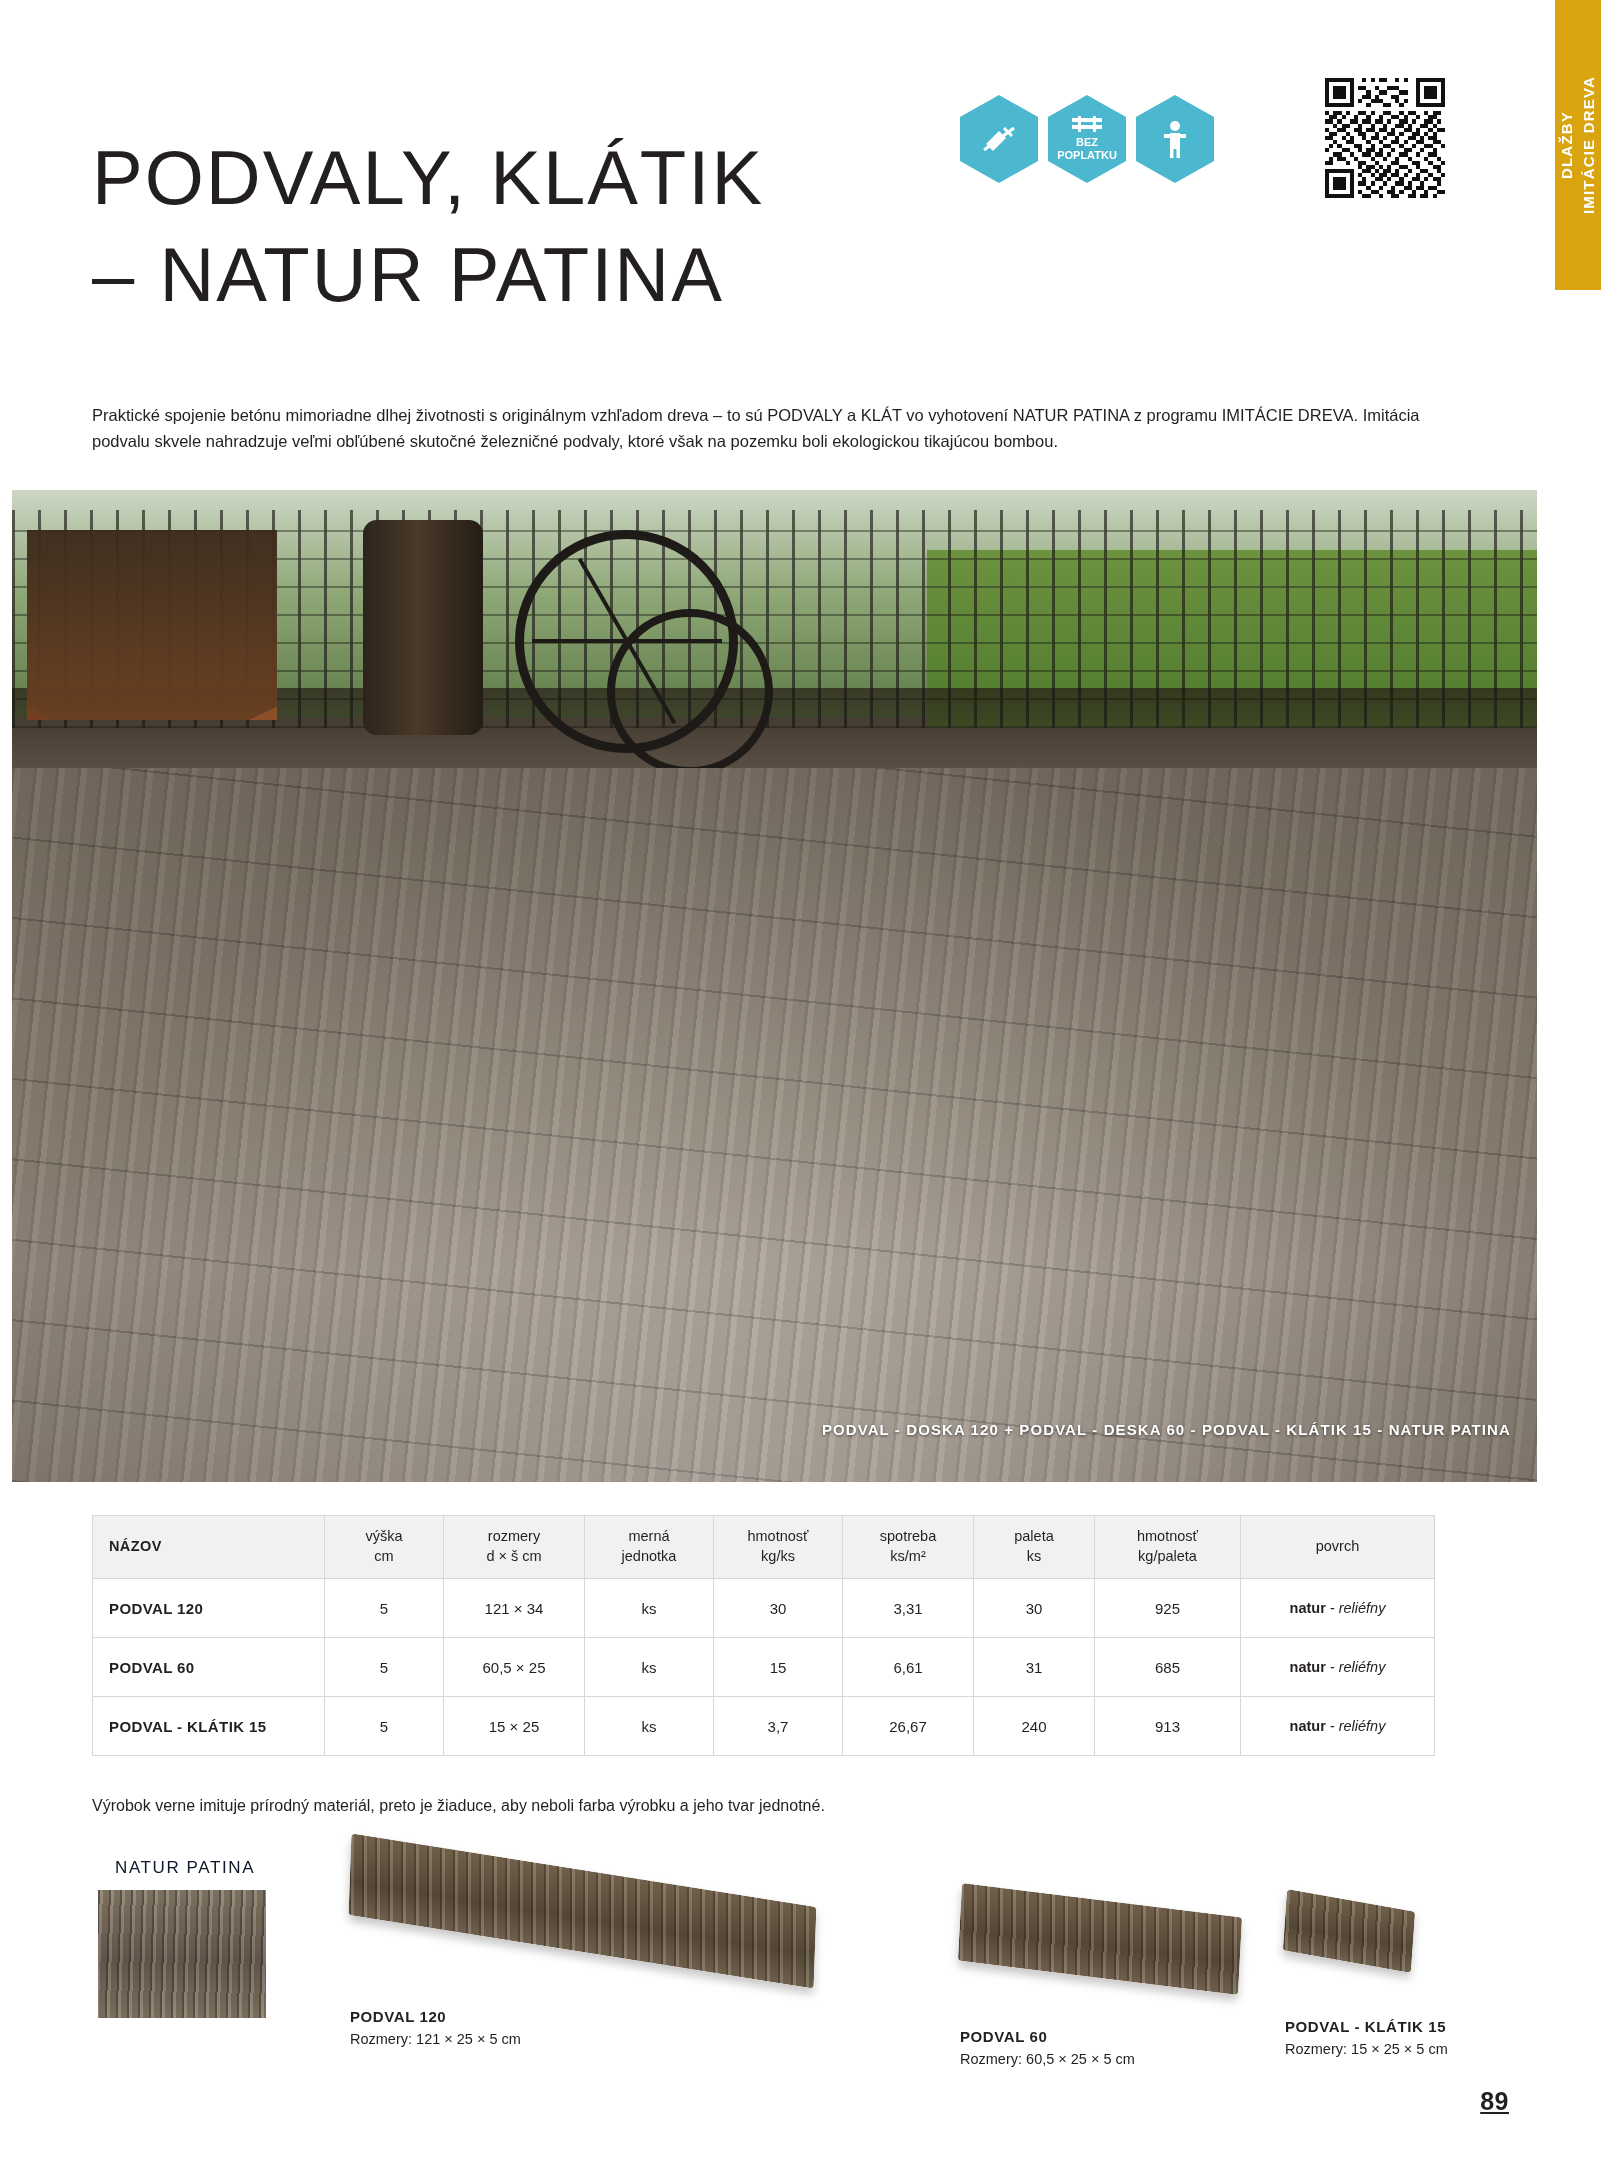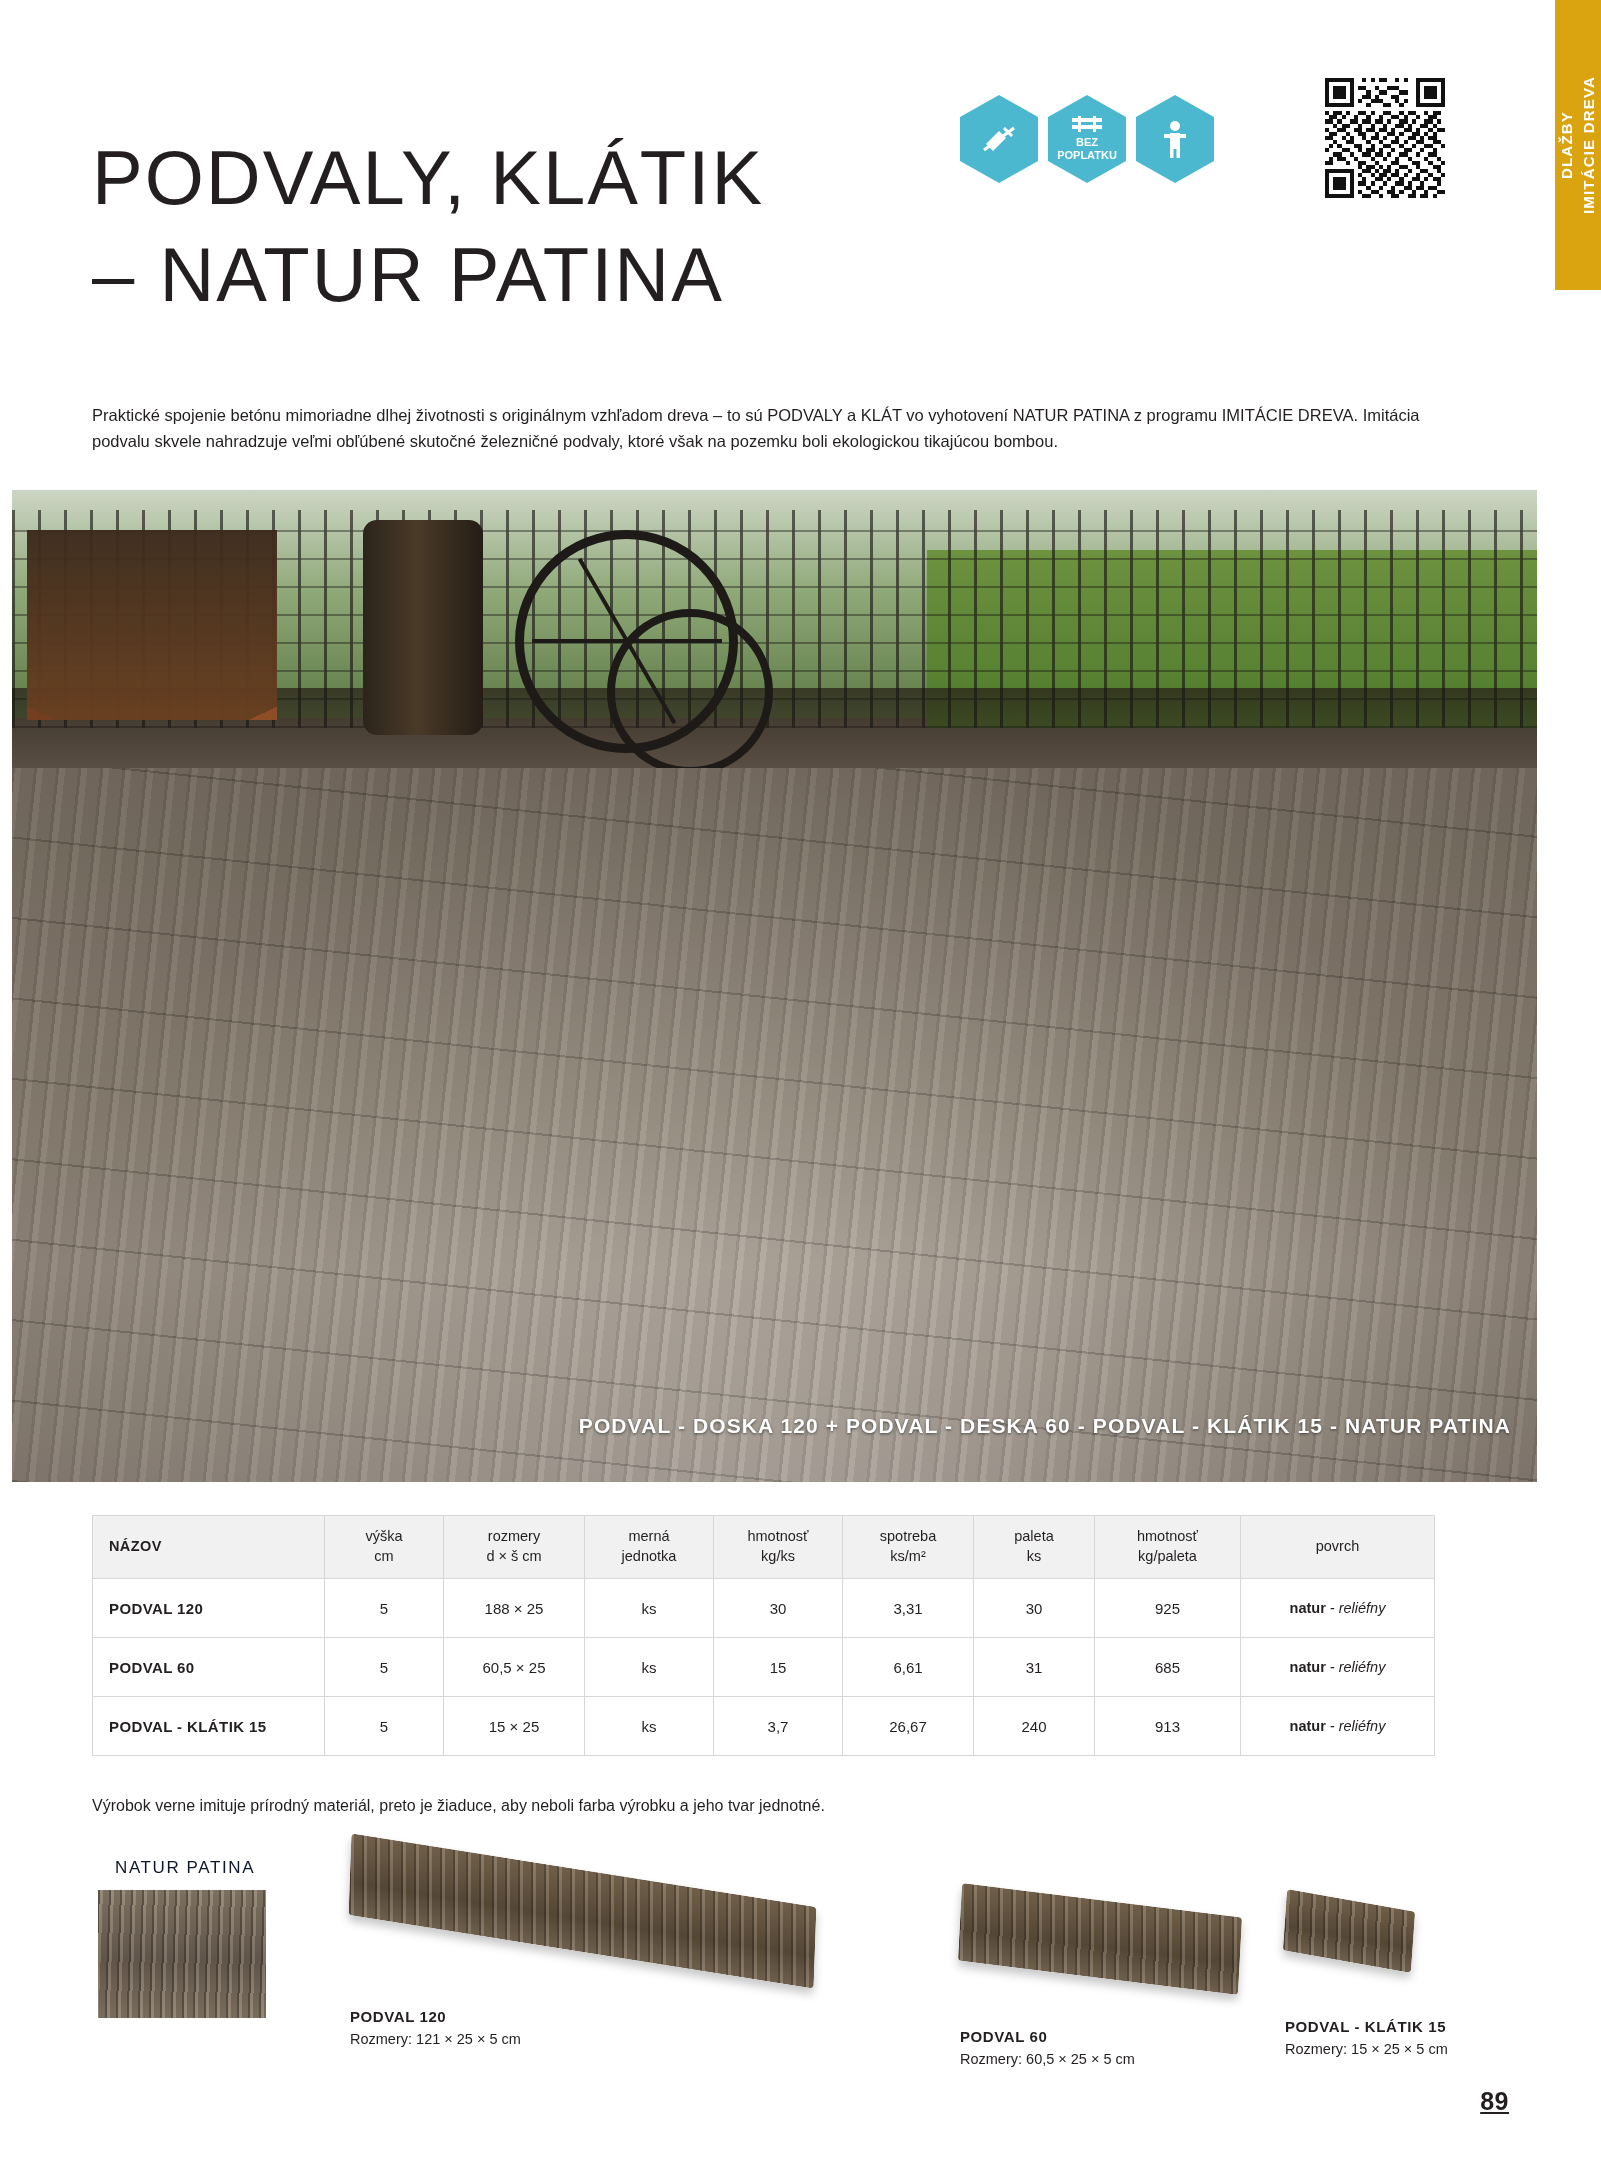--- a/index.html
+++ b/index.html
@@ -217,21 +217,21 @@
       radial-gradient(ellipse at 58% 52%, #a89madd 0 0, transparent 0),
       radial-gradient(ellipse at 62% 58%, #c2b496 0 24px, transparent 25px),
       radial-gradient(ellipse at 80% 60%, #b5a territory 0 0, transparent 0),
       radial-gradient(ellipse at 86% 57%, #cfc2a7 0 21px, transparent 22px);
   }
   .hero-caption {
     position: absolute;
     right: 26px;
     bottom: 44px;
     color: #ffffff;
-    font-size: 21px;
+    font-size: 15px;
     letter-spacing: 1.1px;
     font-weight: bold;
     text-shadow: 0 1px 3px rgba(0,0,0,.55);
   }
 
   
   .table-wrap {
     position: absolute;
     left: 92px;
     top: 1515px;
@@ -634,21 +634,21 @@
 ks</th>
         <th style="width:145px;white-space:pre-line">hmotnosť
 kg/paleta</th>
         <th style="white-space:pre-line">povrch</th>
       </tr>
     </thead>
     <tbody>
       <tr>
         <td class="first">PODVAL 120</td>
         <td>5</td>
-        <td>188 × 25</td>
+        <td>121 × 34</td>
         <td>ks</td>
         <td>30</td>
         <td>3,31</td>
         <td>30</td>
         <td>925</td>
         <td class="surface"><b>natur</b><i> - reliéfny</i></td>
       </tr>
       <tr>
         <td class="first">PODVAL 60</td>
         <td>5</td>

